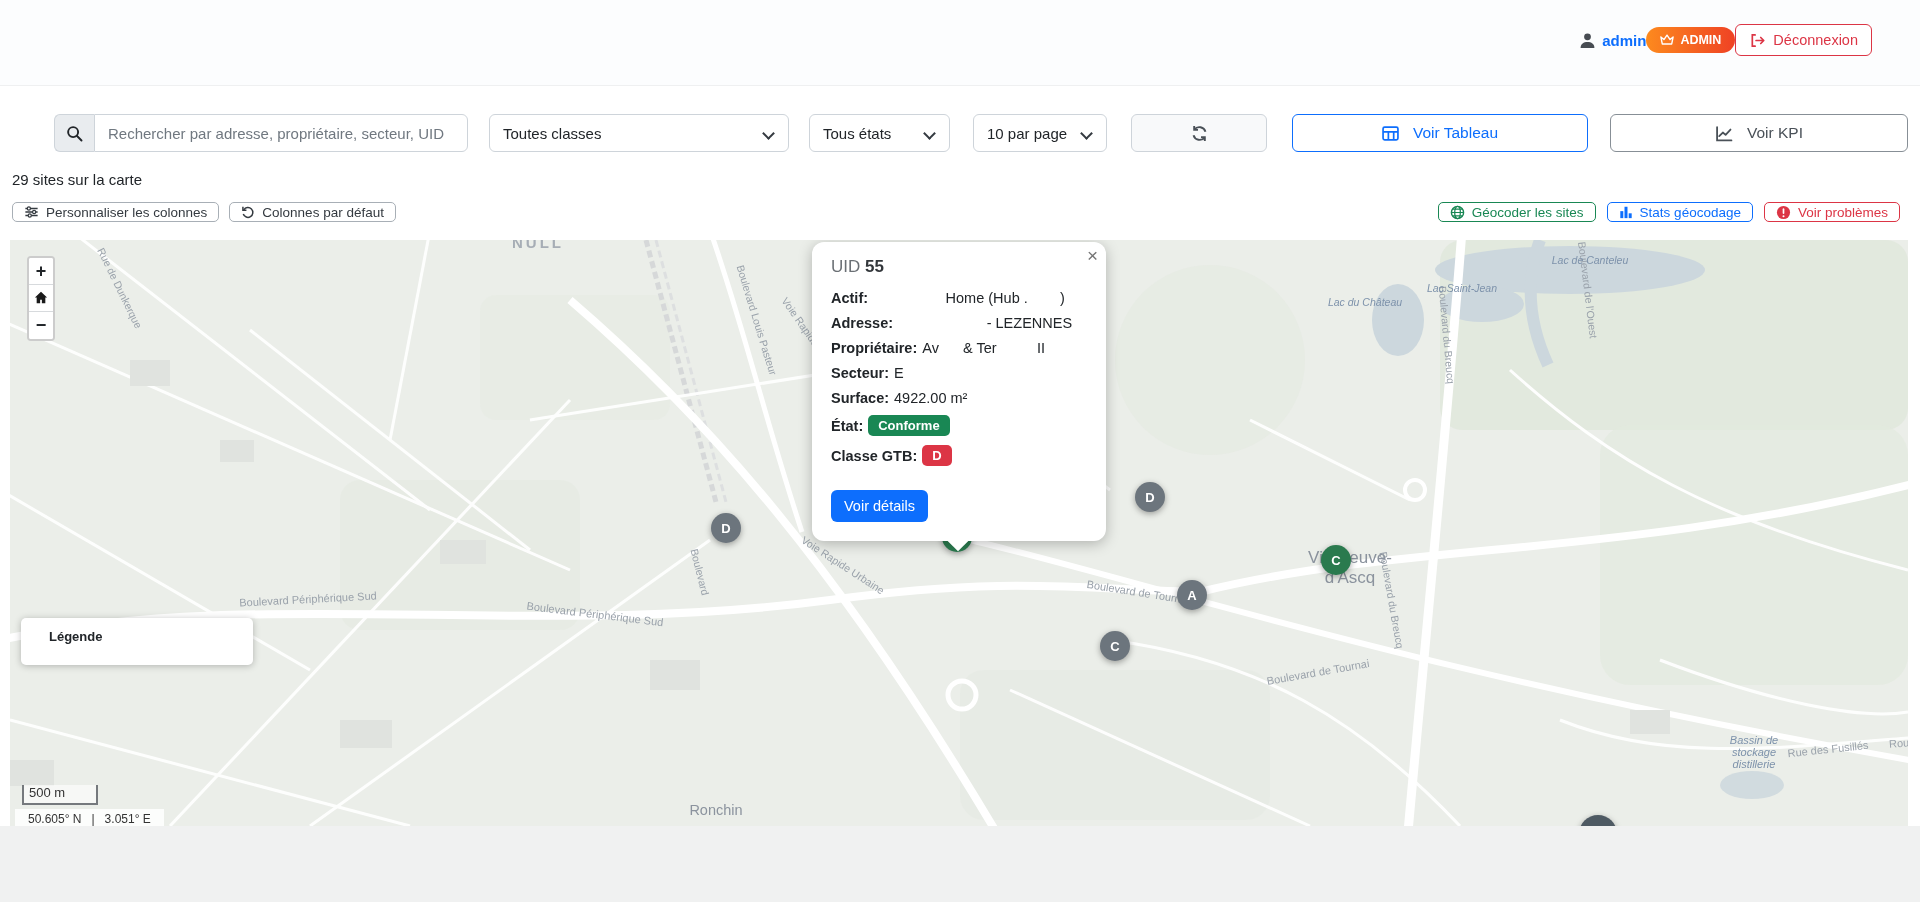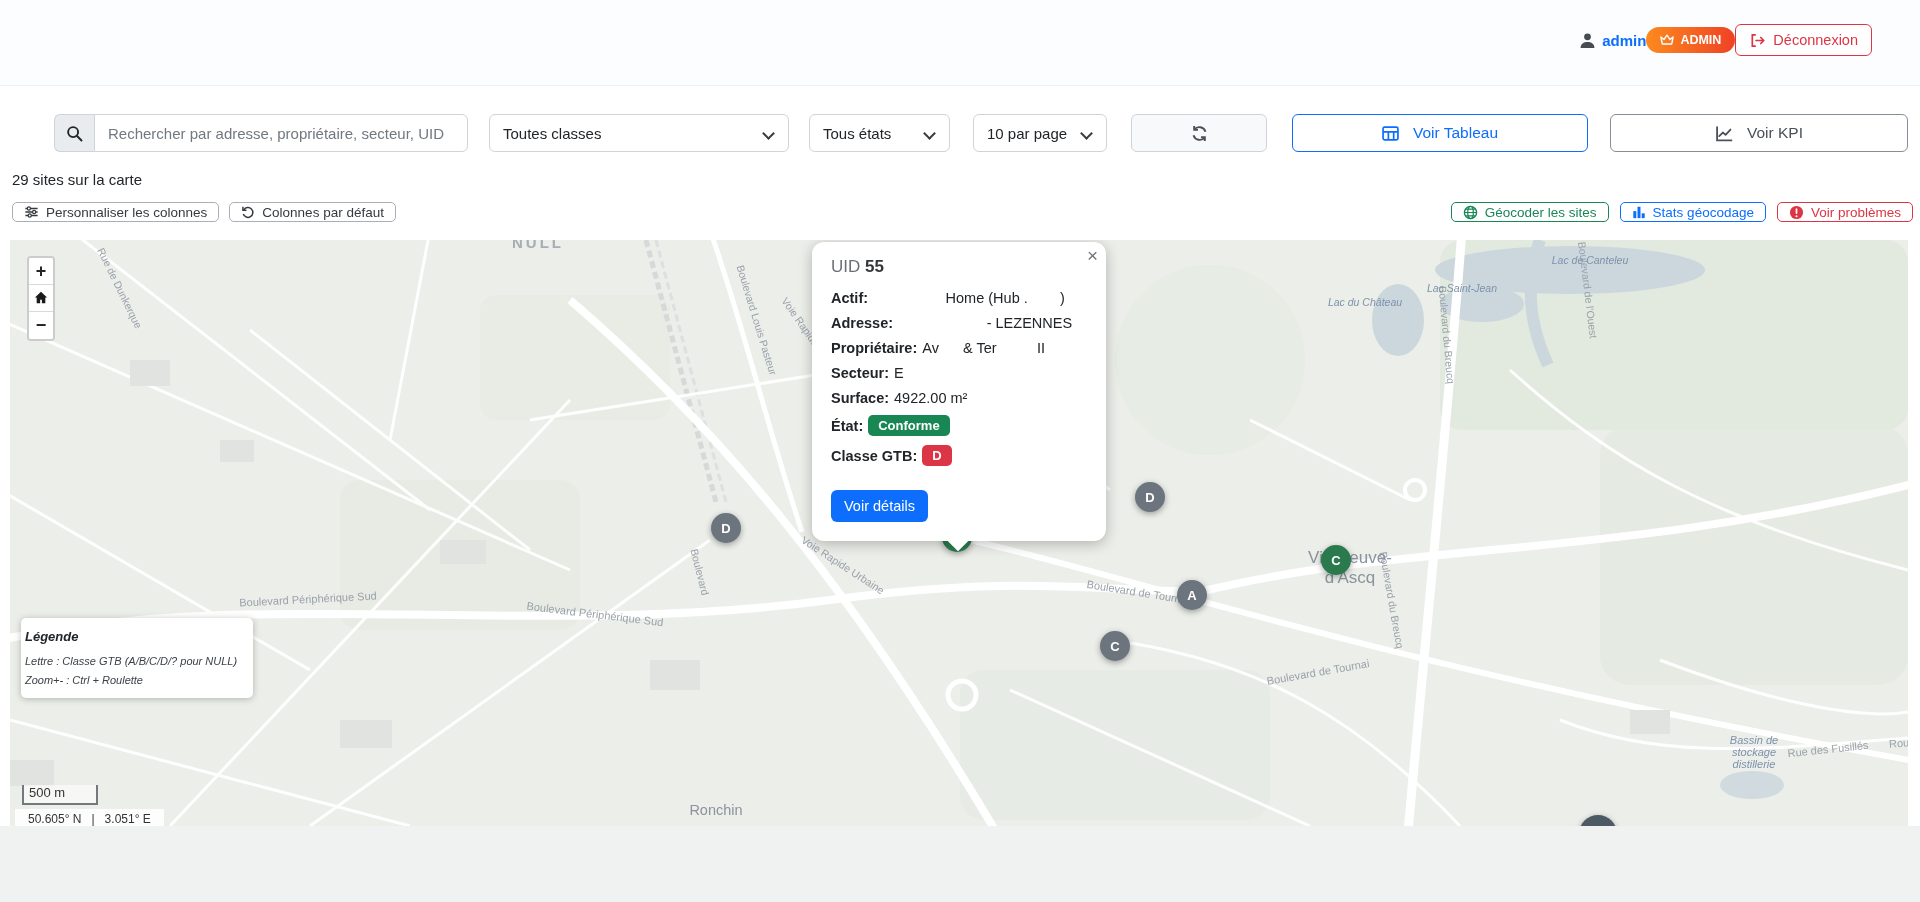--- a/index.html
+++ b/index.html
@@ -64,21 +64,21 @@
     display:flex; align-items:center; justify-content:center;
   }
   .view-btn {
     position:absolute; top:114px; height:38px; border-radius:6px;
     display:flex; align-items:center; justify-content:center; gap:14px; font-size:15.5px;
   }
   .table-btn { left:1292px; width:296px; border:1px solid #0d6efd; color:#0d6efd; }
   .kpi-btn   { left:1610px; width:298px; border:1px solid #878f96; color:#4a5158; }
   .sites-count { position:absolute; left:12px; top:171px; font-size:15px; color:#212529; }
   .cols-left { position:absolute; left:12px; top:202px; display:flex; gap:10px; }
-  .cols-right { position:absolute; right:7px; top:202px; display:flex; gap:11px; }
+  .cols-right { position:absolute; right:20px; top:202px; display:flex; gap:11px; }
   .sm-btn {
     display:inline-flex; align-items:center; gap:7px; height:20px;
     border:1px solid #a8afb6; border-radius:5px; background:#fff;
     padding:0 11px; font-size:13.5px; color:#343a40;
   }
   .geo-btn   { border-color:#198754; color:#198754; }
   .stats-btn { border-color:#0d6efd; color:#0d6efd; }
   .prob-btn  { border-color:#dc3545; color:#dc3545; }
   
   .map {
@@ -103,22 +103,21 @@
   .zoomctl button {
     display:block; width:100%; height:27px; border:none; background:#fff;
     font-size:18px; font-weight:bold; color:#212529; line-height:25px;
     border-bottom:1px solid #d7dadd; cursor:pointer;
   }
   .zoomctl button:last-child { border-bottom:none; }
   
   .legend {
     position:absolute; left:11px; top:378px; z-index:5; width:232px;
     background:#fff; border-radius:5px; box-shadow:0 1px 7px rgba(0,0,0,0.25);
-    padding:11px 4px 12px;
-    font-style:italic;
+    padding:11px 28px 12px;
   }
   .legend-title { font-size:13px; font-weight:bold; margin-bottom:9px; }
   .legend-row { display:flex; align-items:center; gap:9px; margin-bottom:6px; }
   .legend-dot { width:14px; height:14px; border-radius:50%; flex:0 0 auto; }
   .legend-item-label { font-size:12.5px; color:#212529; }
   .legend-notes { margin-top:11px; }
   .legend-note { font-size:11px; color:#3c4248; margin-top:7px; }
   
   .scalebar {
     position:absolute; left:12px; top:545px; z-index:5; width:76px;
@@ -395,24 +394,20 @@
     <button>
       <svg width="14" height="13" viewBox="0 0 16 15">
         <path d="M8 1L1 7.5h2V14h4v-4h2v4h4V7.5h2z" fill="#1a1a1a"></path>
       </svg>
     </button>
     <button>−</button>
   </div>
 
   <div class="legend">
     <div class="legend-title">Légende</div>
-    <div class="legend-notes">
-        <div class="legend-note">Lettre : Classe GTB (A/B/C/D/? pour NULL)</div>
-        <div class="legend-note">Zoom+- : Ctrl + Roulette</div>
-      </div>
   </div>
 
   <div class="scalebar">500 m</div>
   <div class="coords">50.605° N   |   3.051° E</div>
 
   <div class="popup">
     <span class="popup-tail"></span>
     <button class="popup-close">×</button>
     <div class="popup-title">
       <span class="t-prefix">UID</span>

